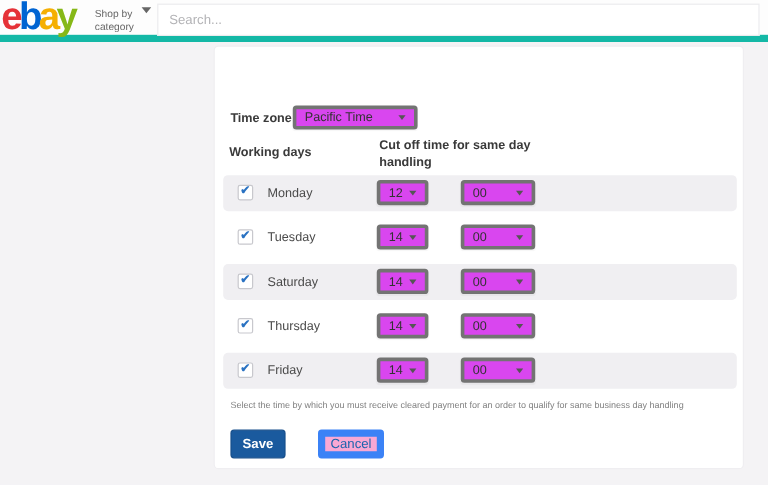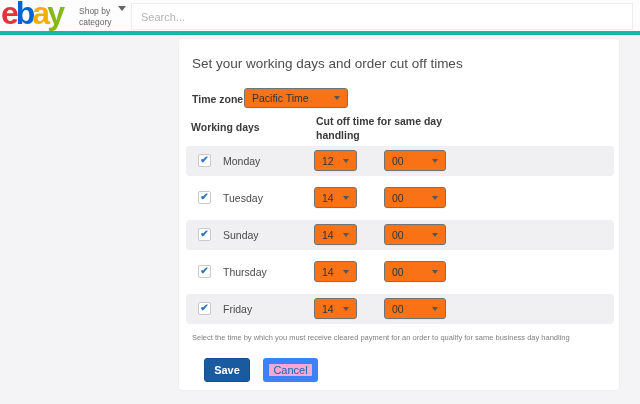--- a/index.html
+++ b/index.html
@@ -5,21 +5,21 @@
   * { margin:0; padding:0; box-sizing:border-box; }
   html,body { background:#f4f3f5; }
   .screen {
     position:relative; width:640px; height:404px; overflow:hidden;
     background:#f4f3f5;
     font-family:"Liberation Sans", sans-serif;
   }
   
   .top-header {
     position:absolute; left:0; top:0; width:640px; height:35px;
-    background:#fdfdfd; border-bottom:4px solid #14b8a6;
+    background:#fdfdfd; border-bottom:6px solid #14b8a6;
   }
   .logo {
     position:absolute; left:1px; top:-4px;
     font-size:32px; font-weight:bold; letter-spacing:-3px; line-height:1.1;
     cursor:pointer;
   }
   .shopby {
     position:absolute; left:79px; top:6px;
     display:flex; align-items:flex-start; gap:6px; cursor:pointer;
   }
@@ -43,21 +43,21 @@
   }
   .page-title {
     position:absolute; left:13px; top:17px;
     font-size:13.5px; font-weight:400; color:#4d4d4d;
   }
   .tz-label {
     position:absolute; left:13px; top:54px;
     font-size:10.5px; font-weight:bold; color:#3a3a3a;
   }
   .select {
-    background:#f97316; border:1px solid #737373; border-radius:3px;
+    background:#d946ef; border:3px solid #737373; border-radius:3px;
     display:flex; align-items:center; justify-content:space-between;
     padding:0 7px; font-size:10.5px; color:#333;
     box-shadow:0 1px 1px rgba(0,0,0,0.04); cursor:pointer;
   }
   .caret-dn {
     width:0; height:0; flex:0 0 auto;
     border-left:3.5px solid transparent; border-right:3.5px solid transparent;
     border-top:4px solid #555;
   }
   .tz-select { position:absolute; left:65px; top:49px; width:104px; height:20px; }
@@ -78,21 +78,21 @@
     display:flex; align-items:center; justify-content:center; cursor:pointer;
   }
   .check { color:#2a72c2; font-size:10px; font-weight:bold; line-height:1; margin-top:-1px; }
   .day { position:absolute; left:37px; top:9px; font-size:10.5px; color:#4a4a4a;text-align:center; }
   .dd-hour { position:absolute; left:128px; top:4px; width:43px; height:21px; }
   .dd-min  { position:absolute; left:198px; top:4px; width:62px; height:21px; }
   .note {
     position:absolute; left:13px; top:294px;
     font-size:7.5px; color:#818181; white-space:nowrap;
   }
-  .btns { position:absolute; left:25px; top:319px; display:flex; gap:13px; }
+  .btns { position:absolute; left:13px; top:319px; display:flex; gap:27px; }
   .btns button {
     font-family:"Liberation Sans", sans-serif;
     font-size:11px; height:24px; border-radius:3px; cursor:pointer;
   }
   .save  { width:46px; background:#1a5a9e; color:#fff; border:1px solid #174f8c; font-weight:bold; }
   .cancel{ width:55px; background:#f9a8d4; color:#1b64ad; border:6px solid #3b82f6; }
 </style>
 </head>
 <body>
 
@@ -104,21 +104,20 @@
       <div class="shopby-text">
         <div>Shop by</div>
         <div>category</div>
       </div>
       <span class="caret-sm"></span>
     </div>
     <input class="search" type="text" placeholder="Search..." style="">
   </header>
 
   <main class="panel">
-    <h1 class="page-title">Set your working days and order cut off times</h1>
 
     <span class="tz-label">Time zone</span>
     <div class="select tz-select">
       <span>Pacific Time</span>
       <i class="caret-dn"></i>
     </div>
 
     <span class="col1">Working days</span>
     <span class="col2">Cut off time for same day handling</span>
 
@@ -150,21 +149,21 @@
     <div class="select dd-min">
       <span class="val">00</span>
       <i class="caret-dn"></i>
     </div>
   </div>
 
   <div class="row striped">
     <span class="checkbox">
       <span class="check">✔</span>
     </span>
-    <span class="day">Sunday</span>
+    <span class="day">Saturday</span>
     <div class="select dd-hour">
       <span class="val">14</span>
       <i class="caret-dn"></i>
     </div>
     <div class="select dd-min">
       <span class="val">00</span>
       <i class="caret-dn"></i>
     </div>
   </div>
 

